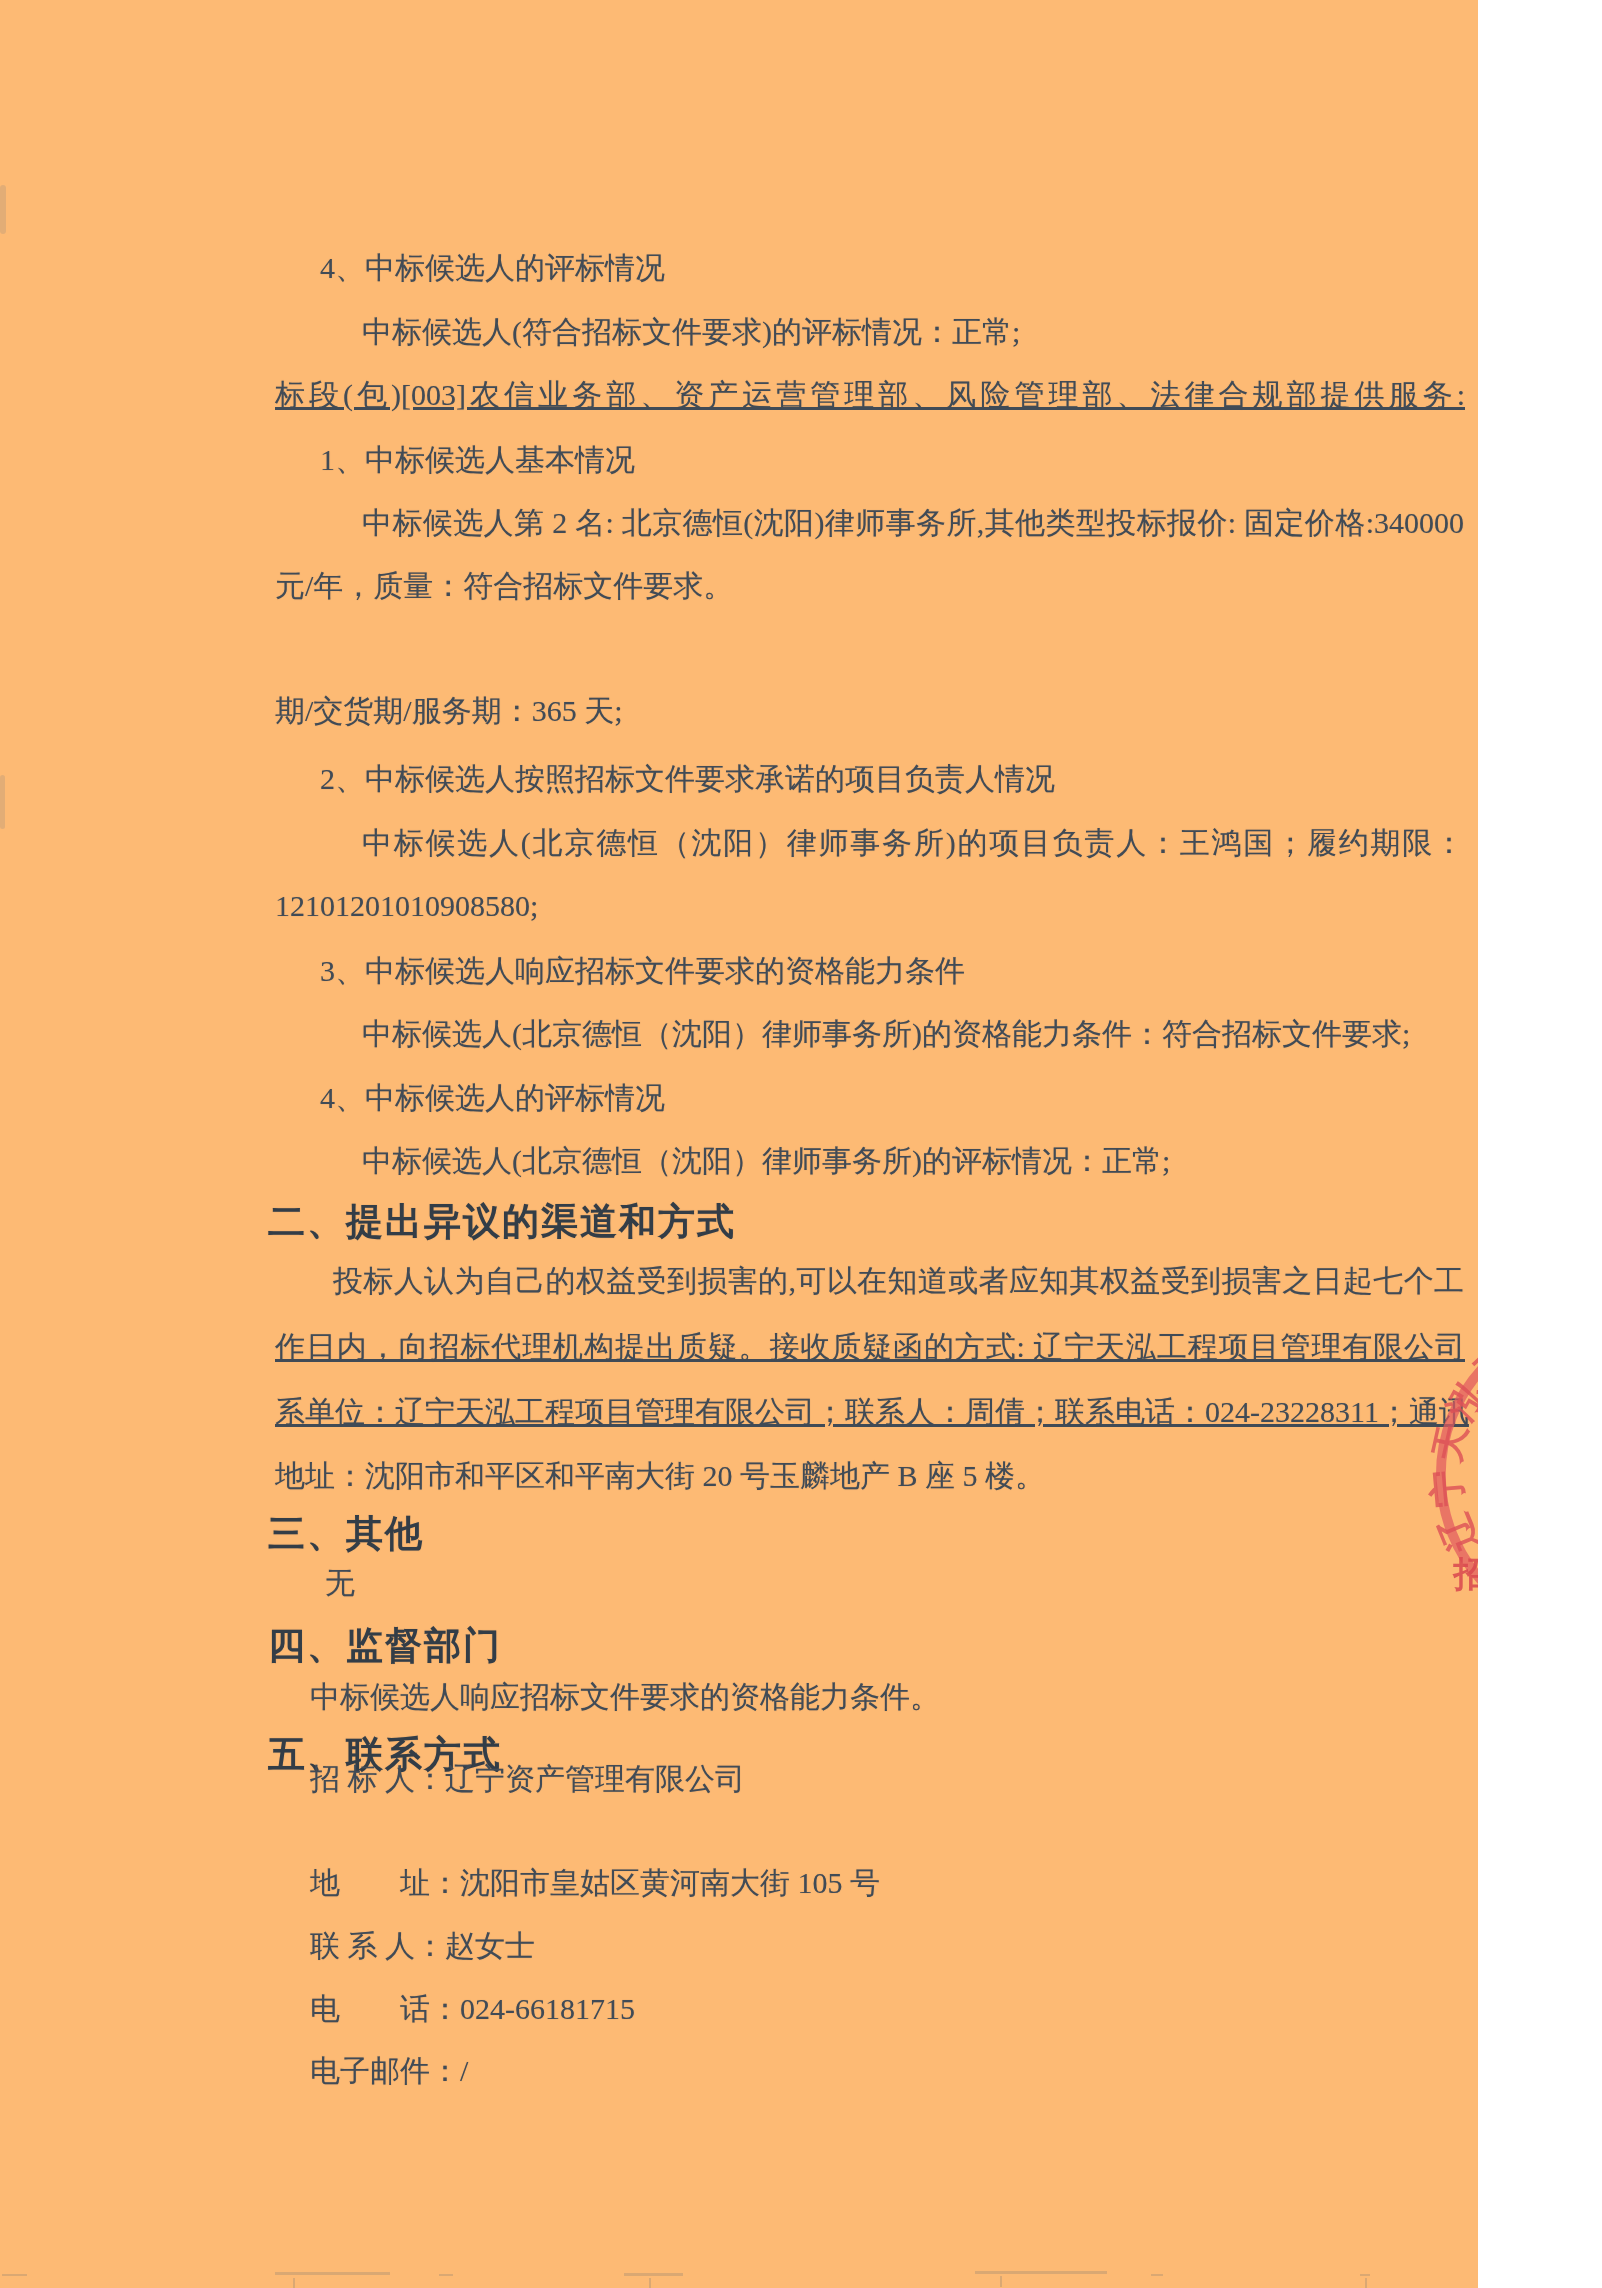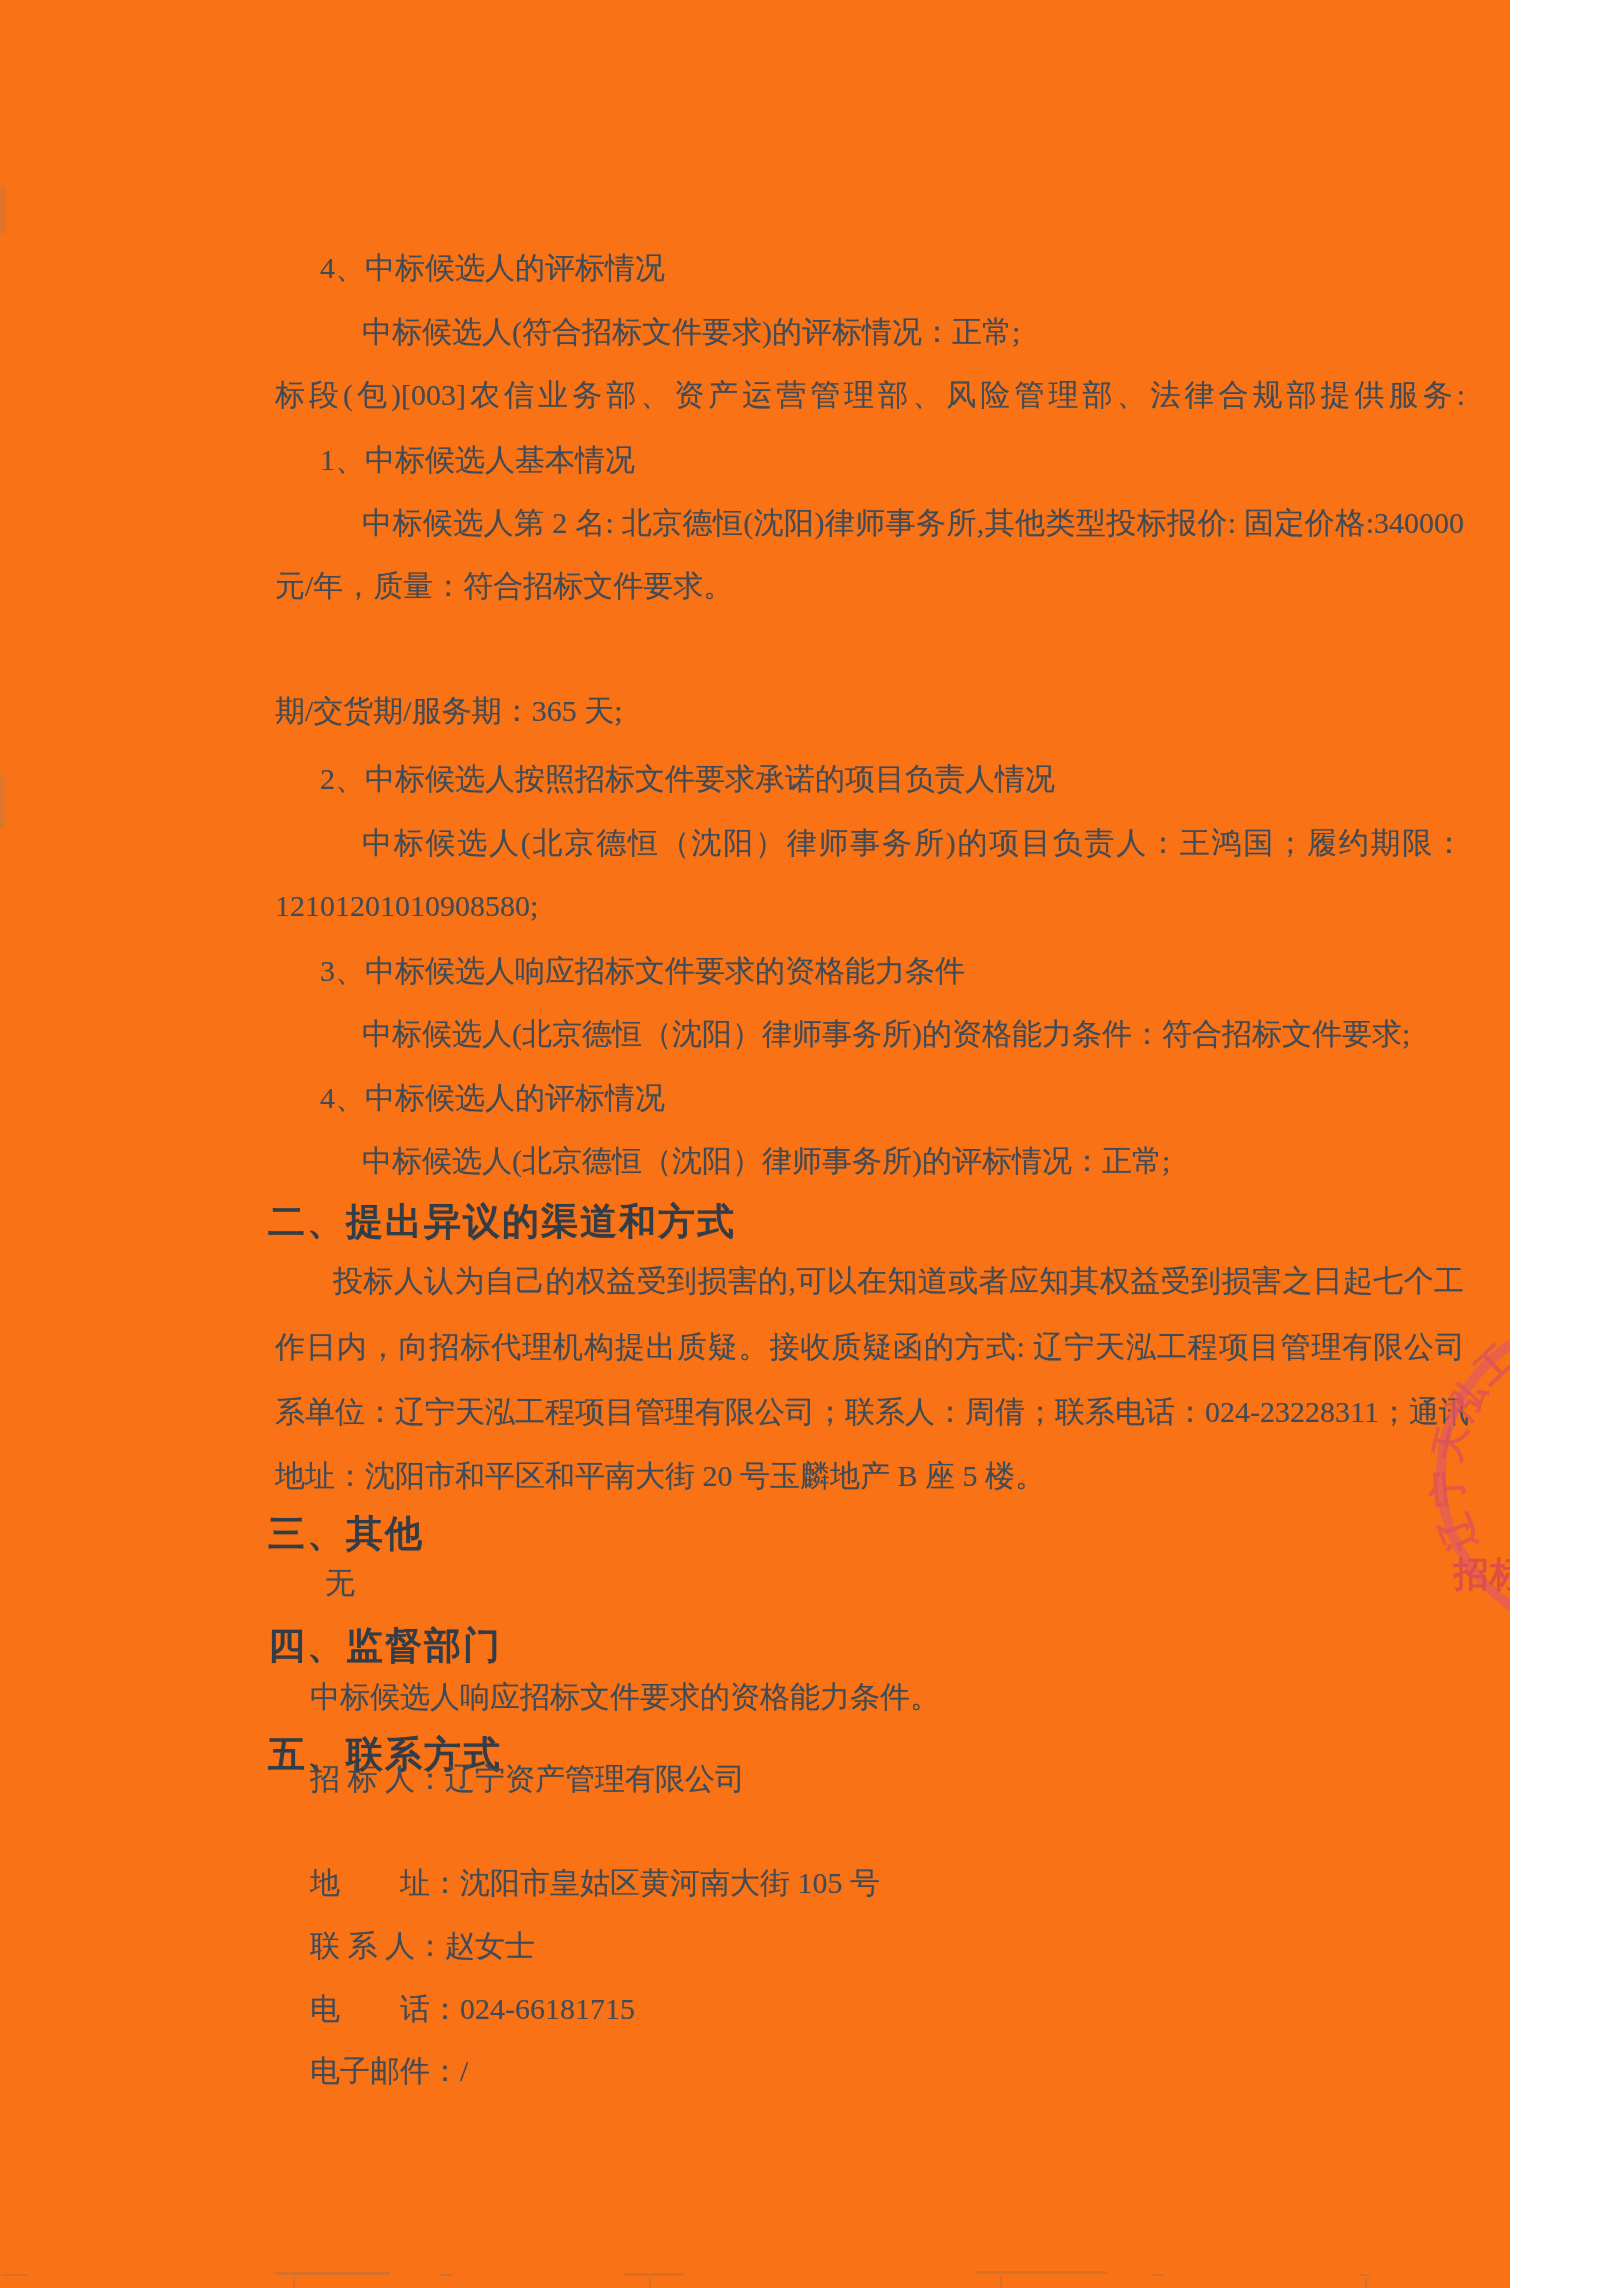--- a/index.html
+++ b/index.html
@@ -1,42 +1,41 @@
 <!DOCTYPE html>
 <html><head>
 <meta charset="utf-8">
 <style>
   html, body { margin: 0; padding: 0; background: #ffffff; }
   .page {
     position: relative;
     width: 1478px;
     height: 2289px;
-    background: #f97316;
+    background: #fdba74;
     overflow: hidden;
     font-family: "Liberation Serif", "DejaVu Serif", serif;
-    padding-left: 32px;
   }
   .ln {
     position: absolute;
     font-size: 30px;
     line-height: 1.25;
     color: #414b56;
     white-space: pre;
     text-shadow: 0 0 1px rgba(65,75,86,0.35);
   }
   
   .m  { left: 275px; }                 
   .i  { left: 320px; }                 
   .p  { left: 362px; }                 
   .q  { left: 333px; }                 
   .u  { left: 325px; }                 
   .c  { left: 310px; }                 
   
   .jf { text-align: justify; text-align-last: justify; white-space: nowrap; }
-  .jm { width: 1190px; }
+  .jm { width: 1190px; text-decoration: underline; }
   .jp { width: 1102px; }
   .jq { width: 1131px; }
   
   .h {
     left: 268px;
     font-family: "Liberation Sans", "DejaVu Sans", sans-serif;
     font-weight: 700;
     font-size: 37px;
     color: #333d47;
     letter-spacing: 2px;

